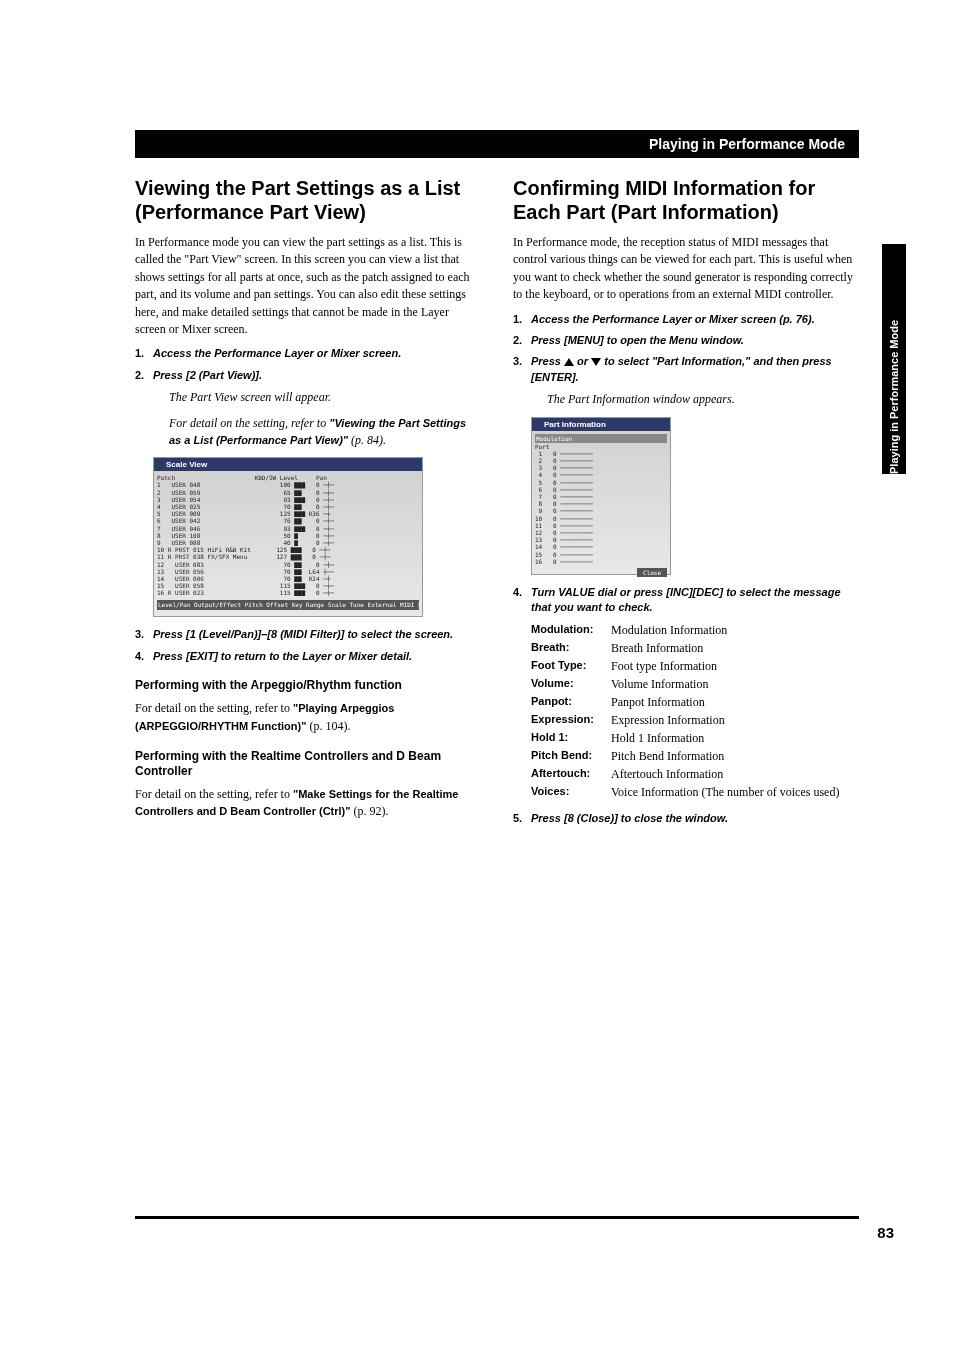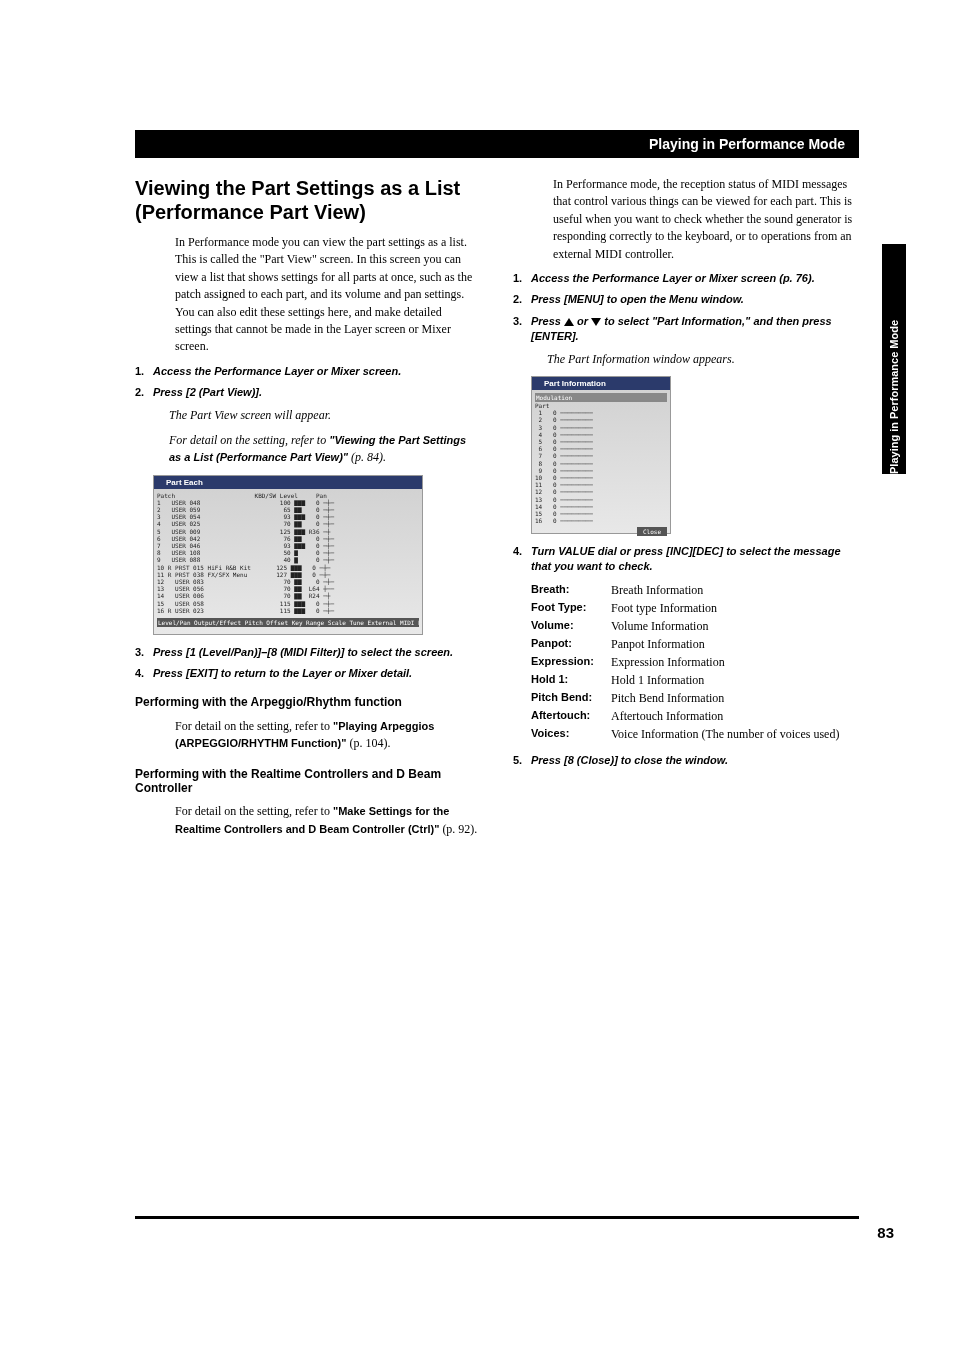--- a/index.html
+++ b/index.html
@@ -42,21 +42,20 @@
     font-weight: 900;
     font-size: 12px;
     line-height: 1.2;
     margin-bottom: 8px;
     margin-top: 14px;
   }
   p {
     font-size: 12px;
     line-height: 1.45;
     margin-bottom: 8px;
-    margin-left: 40px;
   }
   .step {
     display: flex;
     margin-bottom: 6px;
     font-family: Arial, Helvetica, sans-serif;
     font-size: 11px;
     line-height: 1.4;
   }
   .step-num {
     font-weight: bold;
@@ -202,21 +201,21 @@
     <div class="step">
       <span class="step-num">2.</span>
       <span class="step-text">Press [2 (Part View)].</span>
     </div>
     <p class="step-desc">The Part View screen will appear.</p>
     <p class="step-desc">
       <span>For detail on the setting, refer to </span><span class="bold-inline">"Viewing the Part Settings as a List (Performance Part View)"</span><span> (p. 84).</span>
     </p>
 
     <div class="screenshot">
-      <div class="screenshot-title">Part Each</div>
+      <div class="screenshot-title">Scale View</div>
       <div class="screenshot-body">
         <div class="row">Patch &nbsp;&nbsp;&nbsp;&nbsp;&nbsp;&nbsp;&nbsp;&nbsp;&nbsp;&nbsp;&nbsp;&nbsp;&nbsp;&nbsp;&nbsp;&nbsp;&nbsp;&nbsp;&nbsp;&nbsp; KBD/SW Level &nbsp;&nbsp;&nbsp; Pan</div>
         <div class="row">1 &nbsp; USER 048 &nbsp;&nbsp;&nbsp;&nbsp;&nbsp;&nbsp;&nbsp;&nbsp;&nbsp;&nbsp;&nbsp;&nbsp;&nbsp;&nbsp;&nbsp;&nbsp;&nbsp;&nbsp;&nbsp;&nbsp; 100 ▇▇▇ &nbsp; 0 ─┼─</div>
         <div class="row">2 &nbsp; USER 059 &nbsp;&nbsp;&nbsp;&nbsp;&nbsp;&nbsp;&nbsp;&nbsp;&nbsp;&nbsp;&nbsp;&nbsp;&nbsp;&nbsp;&nbsp;&nbsp;&nbsp;&nbsp;&nbsp;&nbsp;&nbsp; 65 ▇▇ &nbsp;&nbsp; 0 ─┼─</div>
         <div class="row">3 &nbsp; USER 054 &nbsp;&nbsp;&nbsp;&nbsp;&nbsp;&nbsp;&nbsp;&nbsp;&nbsp;&nbsp;&nbsp;&nbsp;&nbsp;&nbsp;&nbsp;&nbsp;&nbsp;&nbsp;&nbsp;&nbsp;&nbsp; 93 ▇▇▇ &nbsp; 0 ─┼─</div>
         <div class="row">4 &nbsp; USER 025 &nbsp;&nbsp;&nbsp;&nbsp;&nbsp;&nbsp;&nbsp;&nbsp;&nbsp;&nbsp;&nbsp;&nbsp;&nbsp;&nbsp;&nbsp;&nbsp;&nbsp;&nbsp;&nbsp;&nbsp;&nbsp; 70 ▇▇ &nbsp;&nbsp; 0 ─┼─</div>
         <div class="row">5 &nbsp; USER 009 &nbsp;&nbsp;&nbsp;&nbsp;&nbsp;&nbsp;&nbsp;&nbsp;&nbsp;&nbsp;&nbsp;&nbsp;&nbsp;&nbsp;&nbsp;&nbsp;&nbsp;&nbsp;&nbsp;&nbsp; 125 ▇▇▇ R36 ─┼</div>
         <div class="row">6 &nbsp; USER 042 &nbsp;&nbsp;&nbsp;&nbsp;&nbsp;&nbsp;&nbsp;&nbsp;&nbsp;&nbsp;&nbsp;&nbsp;&nbsp;&nbsp;&nbsp;&nbsp;&nbsp;&nbsp;&nbsp;&nbsp;&nbsp; 76 ▇▇ &nbsp;&nbsp; 0 ─┼─</div>
         <div class="row">7 &nbsp; USER 046 &nbsp;&nbsp;&nbsp;&nbsp;&nbsp;&nbsp;&nbsp;&nbsp;&nbsp;&nbsp;&nbsp;&nbsp;&nbsp;&nbsp;&nbsp;&nbsp;&nbsp;&nbsp;&nbsp;&nbsp;&nbsp; 93 ▇▇▇ &nbsp; 0 ─┼─</div>
         <div class="row">8 &nbsp; USER 108 &nbsp;&nbsp;&nbsp;&nbsp;&nbsp;&nbsp;&nbsp;&nbsp;&nbsp;&nbsp;&nbsp;&nbsp;&nbsp;&nbsp;&nbsp;&nbsp;&nbsp;&nbsp;&nbsp;&nbsp;&nbsp; 50 ▇ &nbsp;&nbsp;&nbsp; 0 ─┼─</div>
@@ -246,20 +245,21 @@
       <span>For detail on the setting, refer to </span><span class="bold-inline">"Playing Arpeggios (ARPEGGIO/RHYTHM Function)"</span><span> (p. 104).</span>
     </p>
 
     <h2>Performing with the Realtime Controllers and D Beam Controller</h2>
     <p>
       <span>For detail on the setting, refer to </span><span class="bold-inline">"Make Settings for the Realtime Controllers and D Beam Controller (Ctrl)"</span><span> (p. 92).</span>
     </p>
   </div>
 
   <div class="col">
+    <h1>Confirming MIDI Information for Each Part (Part Information)</h1>
     <p>In Performance mode, the reception status of MIDI messages that control various things can be viewed for each part. This is useful when you want to check whether the sound generator is responding correctly to the keyboard, or to operations from an external MIDI controller.</p>
 
     <div class="step">
       <span class="step-num">1.</span>
       <span class="step-text">Access the Performance Layer or Mixer screen (p. 76).</span>
     </div>
     <div class="step">
       <span class="step-num">2.</span>
       <span class="step-text">Press [MENU] to open the Menu window.</span>
     </div>
@@ -296,20 +296,24 @@
       </div>
     </div>
 
     <div class="step">
       <span class="step-num">4.</span>
       <span class="step-text">Turn VALUE dial or press [INC][DEC] to select the message that you want to check.</span>
     </div>
 
     <div class="info-table">
       <div class="info-row">
+        <span class="info-label">Modulation:</span>
+        <span class="info-value">Modulation Information</span>
+      </div>
+      <div class="info-row">
         <span class="info-label">Breath:</span>
         <span class="info-value">Breath Information</span>
       </div>
       <div class="info-row">
         <span class="info-label">Foot Type:</span>
         <span class="info-value">Foot type Information</span>
       </div>
       <div class="info-row">
         <span class="info-label">Volume:</span>
         <span class="info-value">Volume Information</span>

